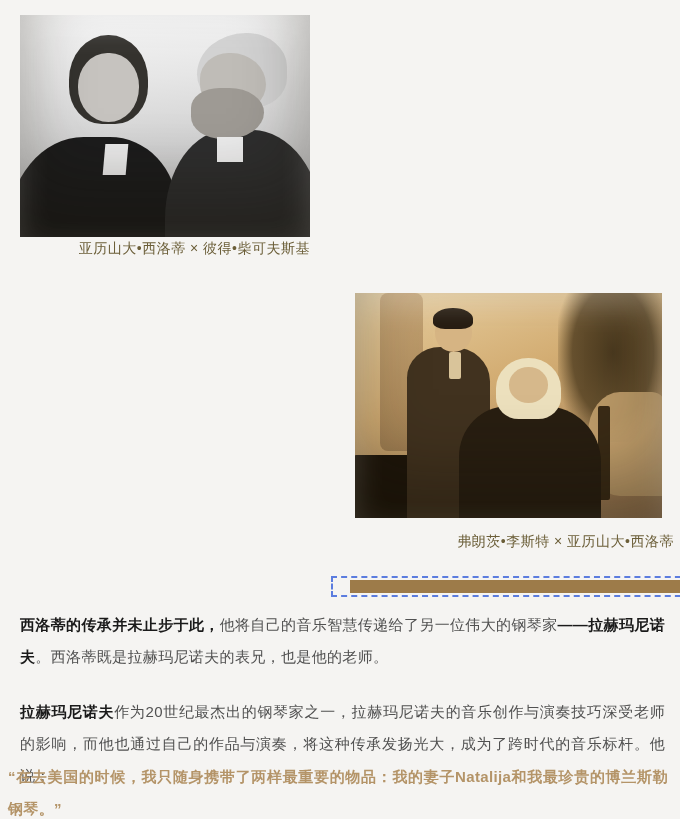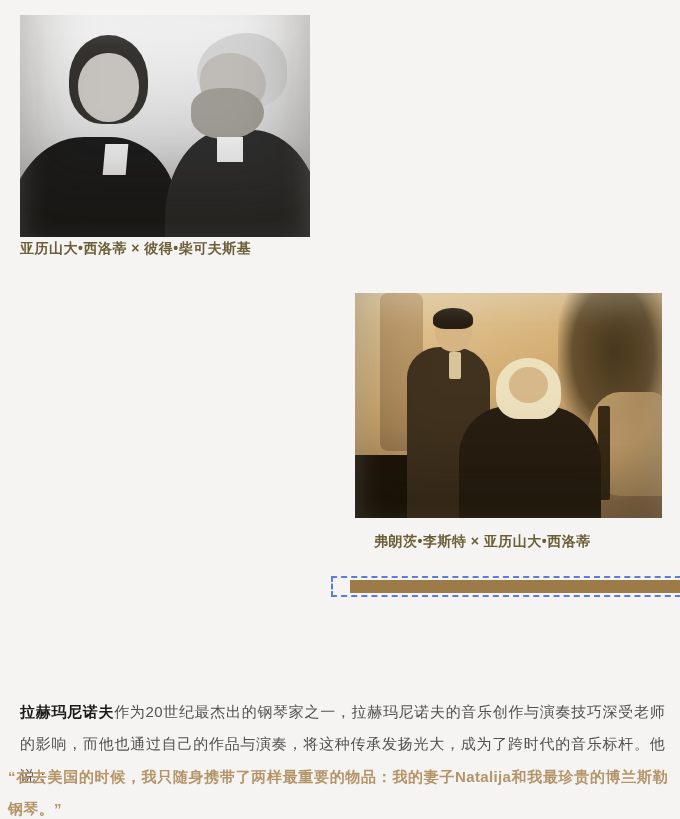--- a/index.html
+++ b/index.html
@@ -48,22 +48,22 @@
   .p2-s-coat{left:17%;top:24%;width:27%;height:76%;background:#41321f;border-radius:40% 45% 0 0/18% 20% 0 0;}
   .p2-s-head{left:26%;top:9%;width:12%;height:17%;background:#d6b483;border-radius:50%;}
   .p2-s-hair{left:25.5%;top:6.5%;width:13%;height:9.5%;background:#241a0f;border-radius:50% 50% 30% 30%;}
   .p2-s-tie{left:30.5%;top:26%;width:4%;height:12%;background:#d9c49a;border-radius:2px;}
   .p2-m-hair{left:46%;top:29%;width:21%;height:27%;background:#ece0bd;border-radius:50% 50% 35% 35%;}
   .p2-m-face{left:50%;top:33%;width:13%;height:16%;background:#d6b88b;border-radius:50%;}
   .p2-m-robe{left:34%;top:50%;width:46%;height:50%;background:#281e11;border-radius:35% 40% 0 0/45% 50% 0 0;}
   .p2-table{left:-2%;top:72%;width:25%;height:30%;background:#1d150a;border-radius:10% 10% 0 0;}
 
   
-  .caption{position:absolute;font-size:14px;font-weight:700;color:var(--caption-text);
-    text-align:left;letter-spacing:.5px;white-space:nowrap;}
+  .caption{position:absolute;font-size:14px;font-weight:400;color:var(--caption-text);
+    text-align:right;letter-spacing:.5px;white-space:nowrap;}
   .caption1{left:20px;top:240px;width:290px;}
   .caption2{left:374px;top:533px;width:300px;}
 
   
   .selection-box{position:absolute;left:331px;top:576px;width:360px;height:21px;
     border:2px dashed var(--selection-outline);}
   .divider-bar{position:absolute;left:17px;right:0;top:2px;height:13px;background:var(--divider-bar);}
 
   
   .para{position:absolute;left:20px;width:645px;font-size:15px;line-height:32px;
@@ -106,18 +106,19 @@
     <div class="p2-m-hair"></div>
     <div class="p2-m-face"></div>
     <div class="vignette"></div>
   </figure>
   <div class="caption caption2">弗朗茨•李斯特 × 亚历山大•西洛蒂</div>
 
   <div class="selection-box">
     <div class="divider-bar"></div>
   </div>
 
+  <p class="para para1"><span class="bold">西洛蒂的传承并未止步于此，</span><span>他将自己的音乐智慧传递给了另一位伟大的钢琴家</span><span class="bold">——拉赫玛尼诺夫</span><span>。西洛蒂既是拉赫玛尼诺夫的表兄，也是他的老师。</span></p>
 
   <p class="para para2"><span class="bold">拉赫玛尼诺夫</span><span>作为20世纪最杰出的钢琴家之一，拉赫玛尼诺夫的音乐创作与演奏技巧深受老师的影响，而他也通过自己的作品与演奏，将这种传承发扬光大，成为了跨时代的音乐标杆。他说：</span></p>
 
   <p class="para quote">“在去美国的时候，我只随身携带了两样最重要的物品：我的妻子Natalija和我最珍贵的博兰斯勒钢琴。”</p>
 
 </div>
 
 </body></html>

